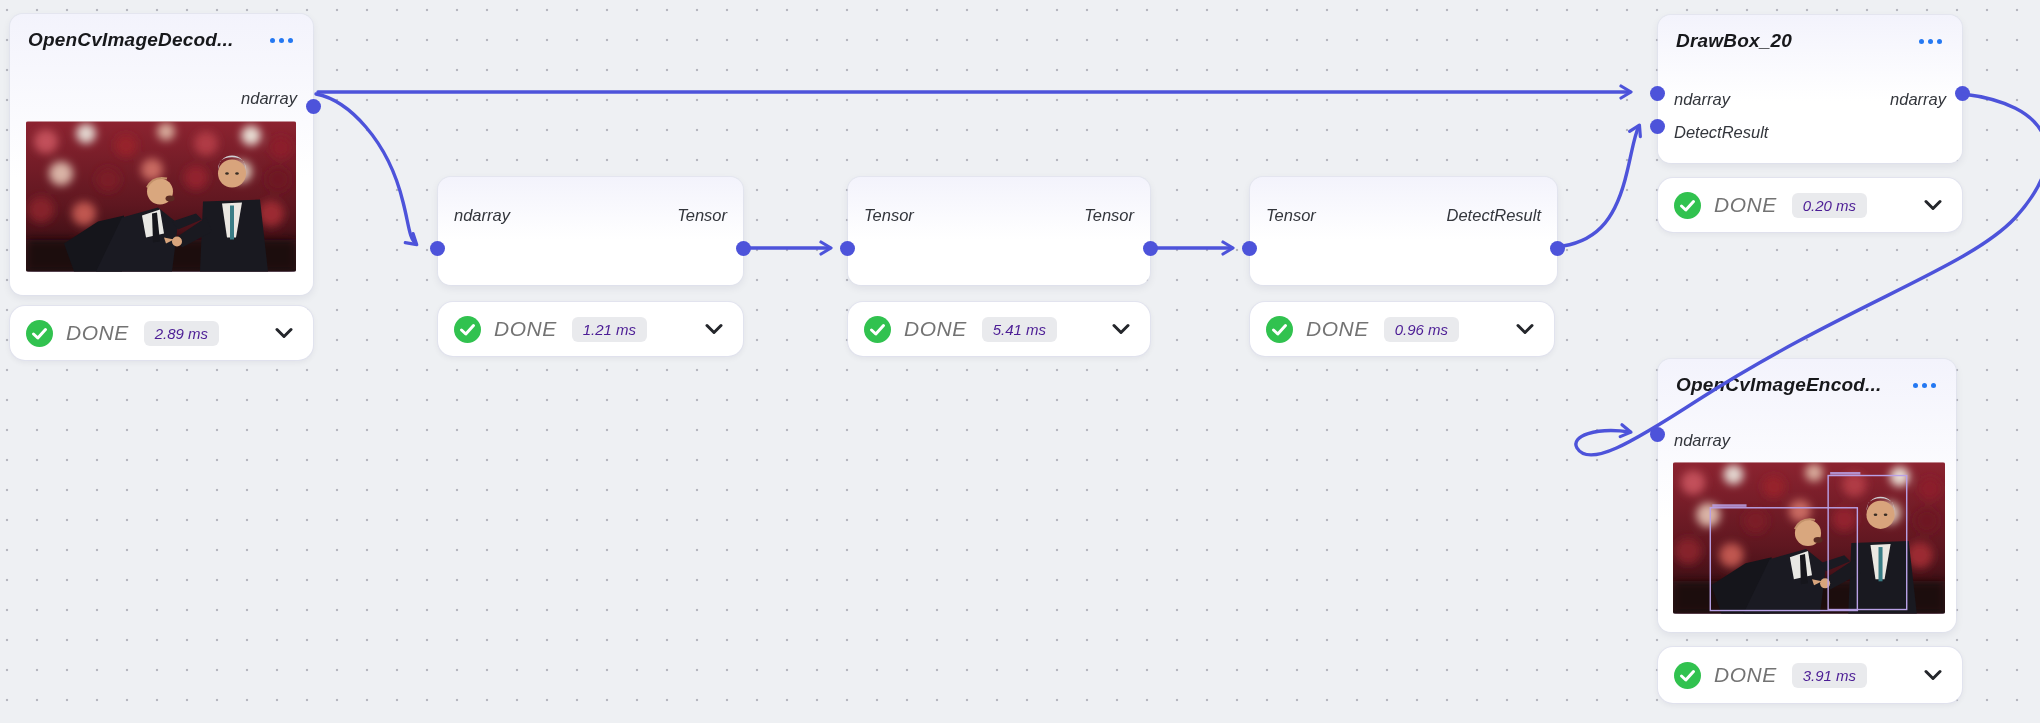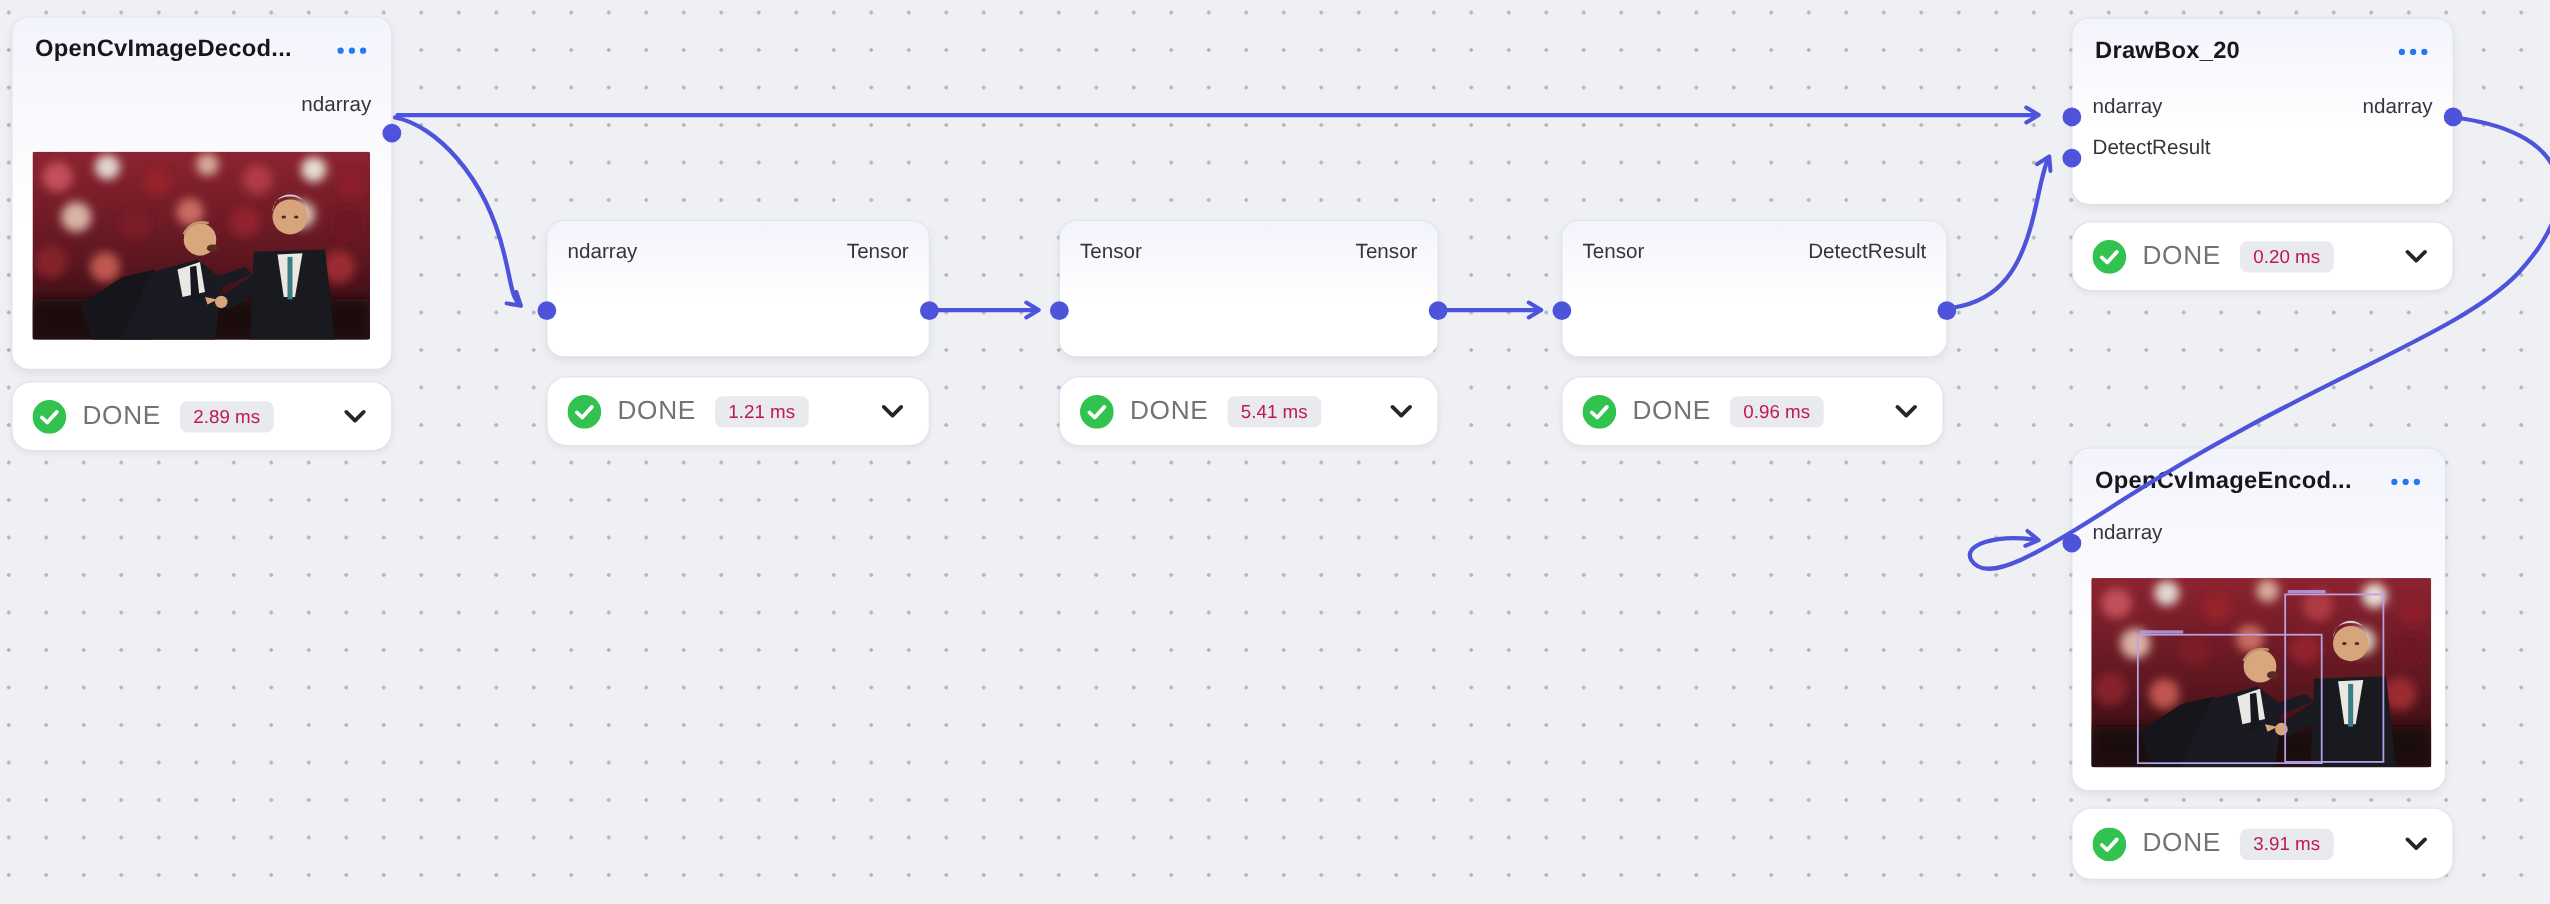--- a/index.html
+++ b/index.html
@@ -3,41 +3,42 @@
 <meta charset="utf-8">
 <style>
   html,body{margin:0;padding:0;}
   body{font-family:"Liberation Sans", sans-serif; background:#eef0f3;}
   .canvas{
     position:relative; width:2040px; height:723px; overflow:hidden;
     background-color:#eef0f3;
     background-image:radial-gradient(circle, #b6b7bf 1.3px, transparent 1.6px);
     background-size:30px 30px;
     background-position:22px 25px;
+    font-style:italic;
   }
   
   .node{
     position:absolute;
     background:linear-gradient(180deg,#f3f3fc 0%, #ffffff 58%);
     border-radius:13px;
     box-shadow:0 0 0 1px rgba(222,224,238,.55), 0 3px 8px rgba(25,28,60,.08);
     z-index:2;
   }
   .node-title-row{
     display:flex; align-items:center; justify-content:space-between;
     margin-top:13px; padding:0 18px; height:26px;
   }
   .node-title{
     font-size:19px; font-weight:700; color:#17181b; letter-spacing:.2px;
     white-space:nowrap; overflow:hidden;
   }
   .menu-btn{display:flex; gap:4px; align-items:center; cursor:pointer; padding:4px 2px;}
   .menu-btn i{width:5px; height:5px; border-radius:50%; background:#2478f2; display:block;}
   .port-row{
-    display:flex; align-items:flex-start; justify-content:space-between;
+    display:flex; align-items:flex-end; justify-content:space-between;
     height:33px; padding:0 16px;
   }
   .port-label{font-size:16.5px; color:#33363c;}
   .port-dot{
     position:absolute; width:15px; height:15px; border-radius:50%;
     background:#4d53da; z-index:5; cursor:crosshair;
   }
   .thumb{
     display:block; border-radius:2px; overflow:hidden;
   }
@@ -46,21 +47,21 @@
     position:absolute; display:flex; align-items:center;
     background:#ffffff; border-radius:15px; padding:0 16px;
     box-shadow:0 0 0 1px rgba(222,224,238,.7), 0 2px 6px rgba(25,28,60,.07);
     z-index:2; cursor:pointer;
   }
   .badge .status-text{
     color:#737373; font-size:21px; letter-spacing:.5px; margin-left:13px;
   }
   .ms-pill{
     background:#e9eaed; border-radius:6px; padding:4px 11px;
-    font-size:15px; color:#be185d; margin-left:15px; white-space:nowrap;
+    font-size:15px; color:#4c1d95; margin-left:15px; white-space:nowrap;
   }
   .chev{margin-left:auto; display:flex; align-items:center; cursor:pointer; padding:4px;}
   
   .edges{position:absolute; left:0; top:0; z-index:3; pointer-events:none;}
   .edges path{pointer-events:stroke;}
   .edge{fill:none; stroke:#4d53da; stroke-width:3.4px; stroke-linecap:round;}
 </style>
 </head>
 <body>
 

